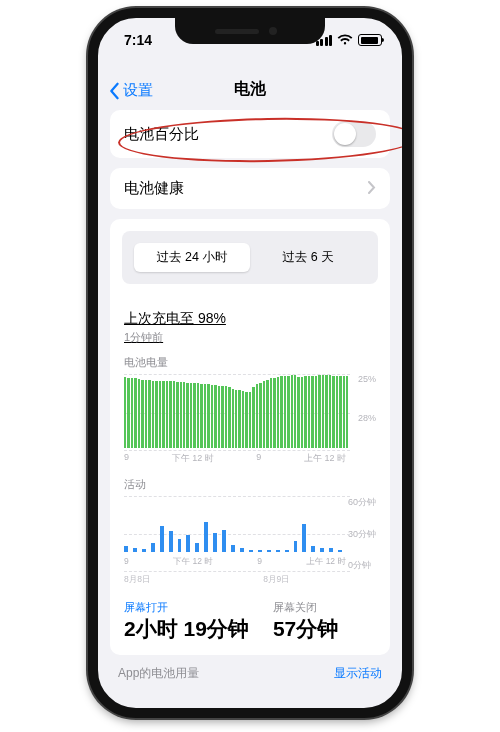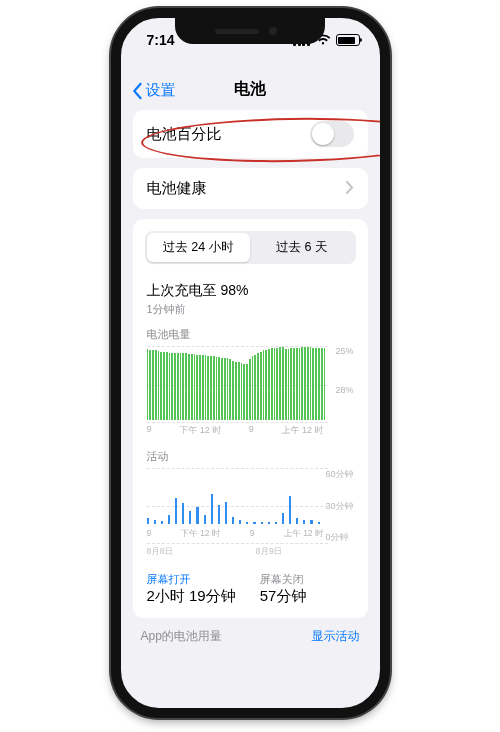--- a/index.html
+++ b/index.html
@@ -1,21 +1,21 @@
 <!DOCTYPE html>
 <html><head>
 <meta charset="utf-8">
 <style>
   * { box-sizing: border-box; margin: 0; padding: 0; font-family: -apple-system, "Helvetica Neue", Arial, sans-serif; }
   body { background: #fff; width: 500px; height: 732px; overflow: hidden; }
 
   
   .phone {
     position: relative;
-    width: 279px;
+    width: 324px;
     height: 710px;
     margin: 8px auto 0 auto;
     background: #f2f2f6;
     border: 10px solid #111;
     border-radius: 48px;
     box-shadow: 0 0 0 2px #444, 0 4px 10px rgba(0,0,0,.35);
     overflow: hidden;
   }
   .notch {
     position: absolute; top: 0; left: 50%; transform: translateX(-50%);
@@ -54,25 +54,25 @@
   .switch { width:44px; height:26px; background:#e9e9eb; border-radius:13px; position:relative; }
   .switch .knob{ position:absolute; top:2px; width:22px; height:22px; background:#fff; border-radius:50%; box-shadow:0 1px 2px rgba(0,0,0,.3); }
   .switch.off .knob{ left:2px; }
 
   .footer-text { color:#8e8e93; font-size:11px; line-height:1.45; padding: 5px 24px 0 24px; }
 
   
   .ellipse { position:absolute; left:20px; top:100px; width:300px; height:44px; border:2.2px solid #c93028; border-radius:50%/50%; transform:rotate(-1deg); pointer-events:none; z-index:20; }
 
   
-  .segment { display:flex; background:#eeeef2; border-radius:8px; padding:2px; margin: 12px 12px 8px 12px; font-size:12.5px; }
+  .segment { display:flex; background:#eeeef2; border-radius:8px; padding:12px; margin: 12px 12px 16px 12px; font-size:12.5px; }
   .segment div { flex:1; text-align:center; padding:6px 0; border-radius:6px; color:#000; }
   .segment .sel { background:#fff; box-shadow:0 1px 2px rgba(0,0,0,.15); font-weight:500; }
 
-  .card-head { padding: 10px 14px 2px 14px; }
+  .card-head { padding: 10px 14px 2px 14px; text-decoration: underline; }
   .card-head .h1 { font-size:14px; font-weight:500; }
   .card-head .sub { font-size:11px; color:#8e8e93; margin-top:2px; }
 
   .sect-label{ font-size:11px; color:#8e8e93; padding:8px 14px 4px 14px; }
 
   
   .chart-block{ position:relative; padding: 0 14px 2px 14px; }
   .chart { position:relative; height:74px; display:flex; align-items:flex-end; gap:1px; }
   .chart .bar{ width:3px; background:#55c558; }
   .chart-grid{ position:absolute; left:14px; right:40px; top:0; bottom:18px; pointer-events:none; }
@@ -80,21 +80,21 @@
   .chart-ylab{ position:absolute; right:14px; top:0; bottom:18px; display:flex; flex-direction:column; justify-content:space-between; font-size:9px; color:#b5b5bb; text-align:left; }
   .chart-x{ display:flex; justify-content:space-between; font-size:9px; color:#b5b5bb; padding: 4px 30px 2px 0; }
   .chart-x.small{ padding-right:30px; font-size:8.5px;}
   .chart-x .date{ color:#c0c0c6; }
 
   .chart2 .bar{ background:#2f8ef0; }
 
   .metrics { display:flex; gap:24px; padding: 10px 14px 12px 14px; }
   .metrics .col .t{ font-size:11px; color:#0a7aff; }
   .metrics .col .t.off{ color:#8e8e93; }
-  .metrics .col .v{ font-size:15px; font-weight:400; }
+  .metrics .col .v{ font-size:21px; font-weight:700; }
 
   .foot { display:flex; justify-content:space-between; align-items:center; padding: 10px 20px 4px 20px; font-size:12px; }
   .foot .l{ color:#8e8e93; }
   .foot .r{ color:#0a7aff; }
 </style>
 </head>
 <body>
 
 <div class="phone">
   <div class="notch"></div>

